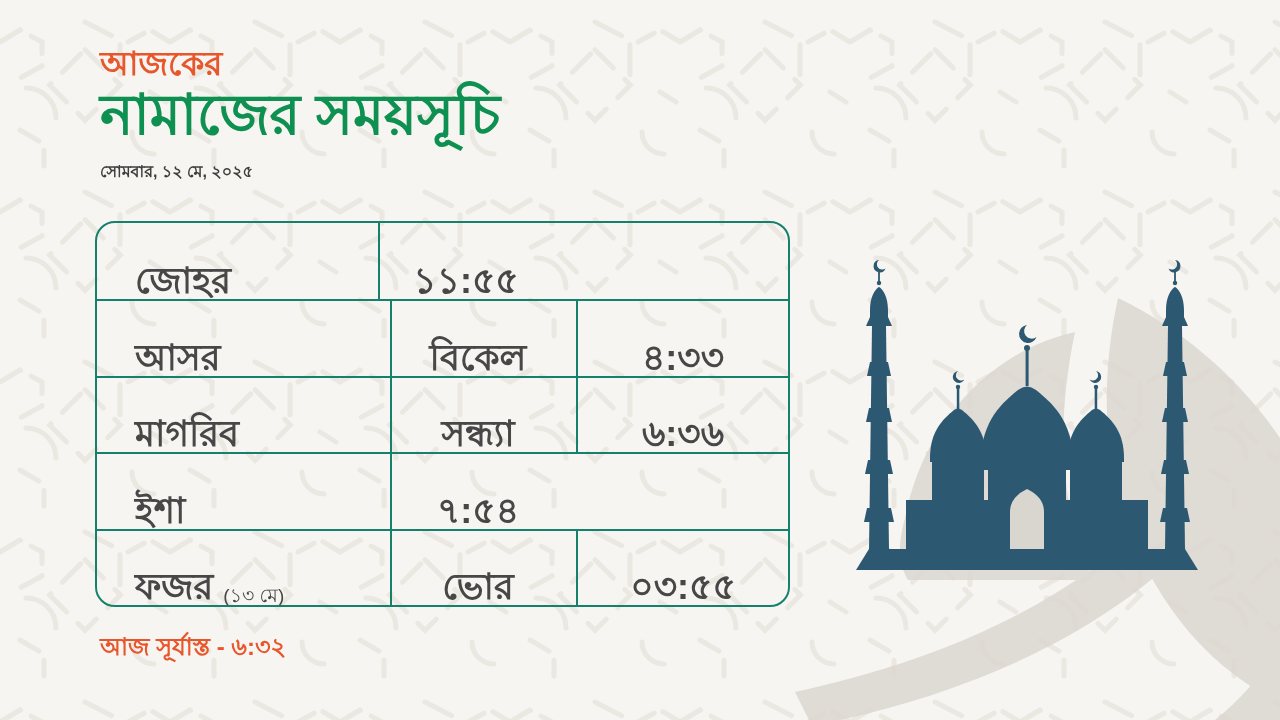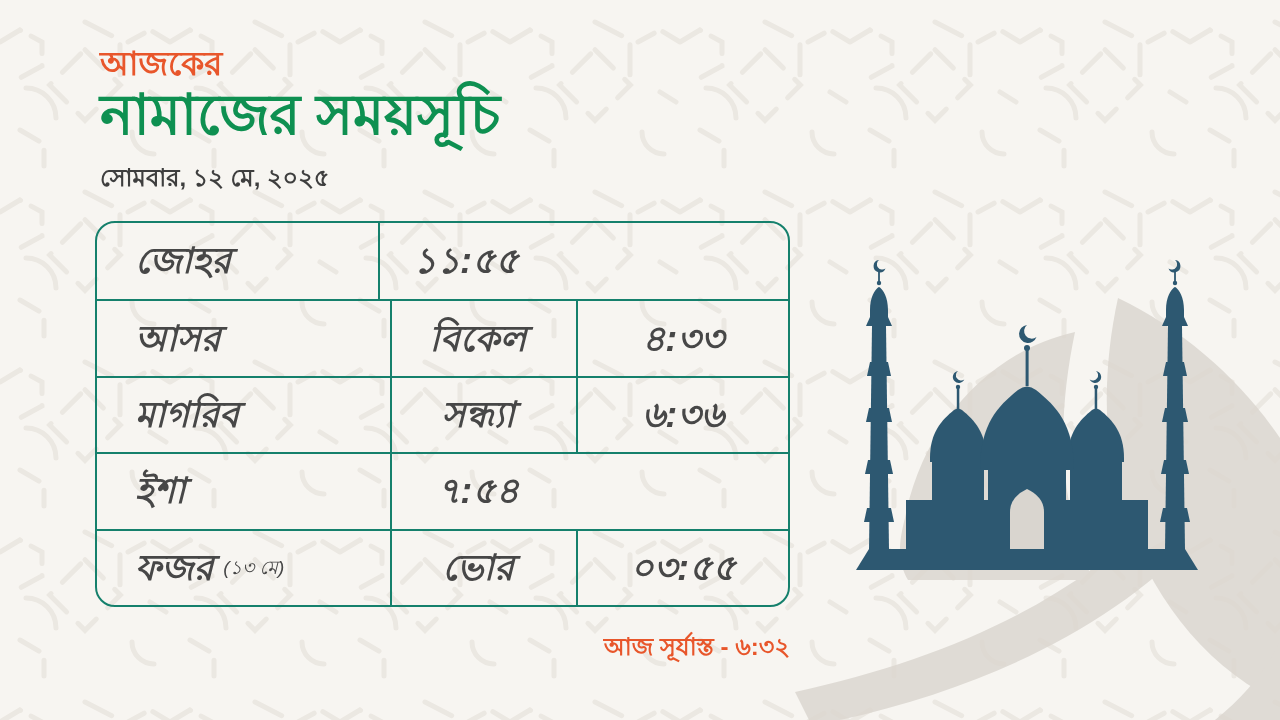--- a/index.html
+++ b/index.html
@@ -30,56 +30,55 @@
     color:var(--orange);
     font-size:33px;font-weight:700;line-height:1.1;
   }
   .title{
     color:var(--green);
     font-size:56px;font-weight:700;line-height:1.12;
     margin-top:2px;
   }
   .date{
     color:#3e3e3e;
-    font-size:24px;font-weight:600;
+    font-size:16px;font-weight:600;
     margin-top:12px;
   }
 
   .prayer-table{
     position:absolute;left:95px;top:221px;
     width:695px;height:386px;
     border:2px solid var(--teal);
     border-radius:20px;
     display:grid;
     grid-template-rows:repeat(5,1fr);
     overflow:hidden;
     background:transparent;
   }
   .p-row{
     display:grid;
     grid-template-columns:281px 174px 1fr;
   }
   .p-row + .p-row{border-top:2px solid var(--teal);gap:12px;}
   .cell{
-    display:flex;align-items:center;justify-content:center;
+    display:flex;align-items:flex-end;justify-content:center;
     font-size:36px;font-weight:700;color:var(--dark);
     line-height:1;
-    font-style:italic;
   }
   .cell.name{justify-content:flex-start;padding-left:38px;}
   .cell.period,.cell.time{border-left:2px solid var(--teal);}
   .name-note{
     font-size:19px;font-weight:500;margin-left:10px;
     white-space:nowrap;
   }
   .name-note:empty{display:none;}
 
   .footer{
     position:absolute;left:100px;top:633px;width:690px;
-    display:flex;justify-content:flex-end;gap:8px;
+    display:flex;justify-content:space-between;gap:8px;
   }
   .footer-item{
     color:var(--orange);
     font-size:24px;font-weight:600;line-height:1.2;
   }
 </style>
 </head>
 <body>
 
 <svg class="bg-art" viewBox="0 0 1280 720" xmlns="http://www.w3.org/2000/svg" aria-hidden="true">

